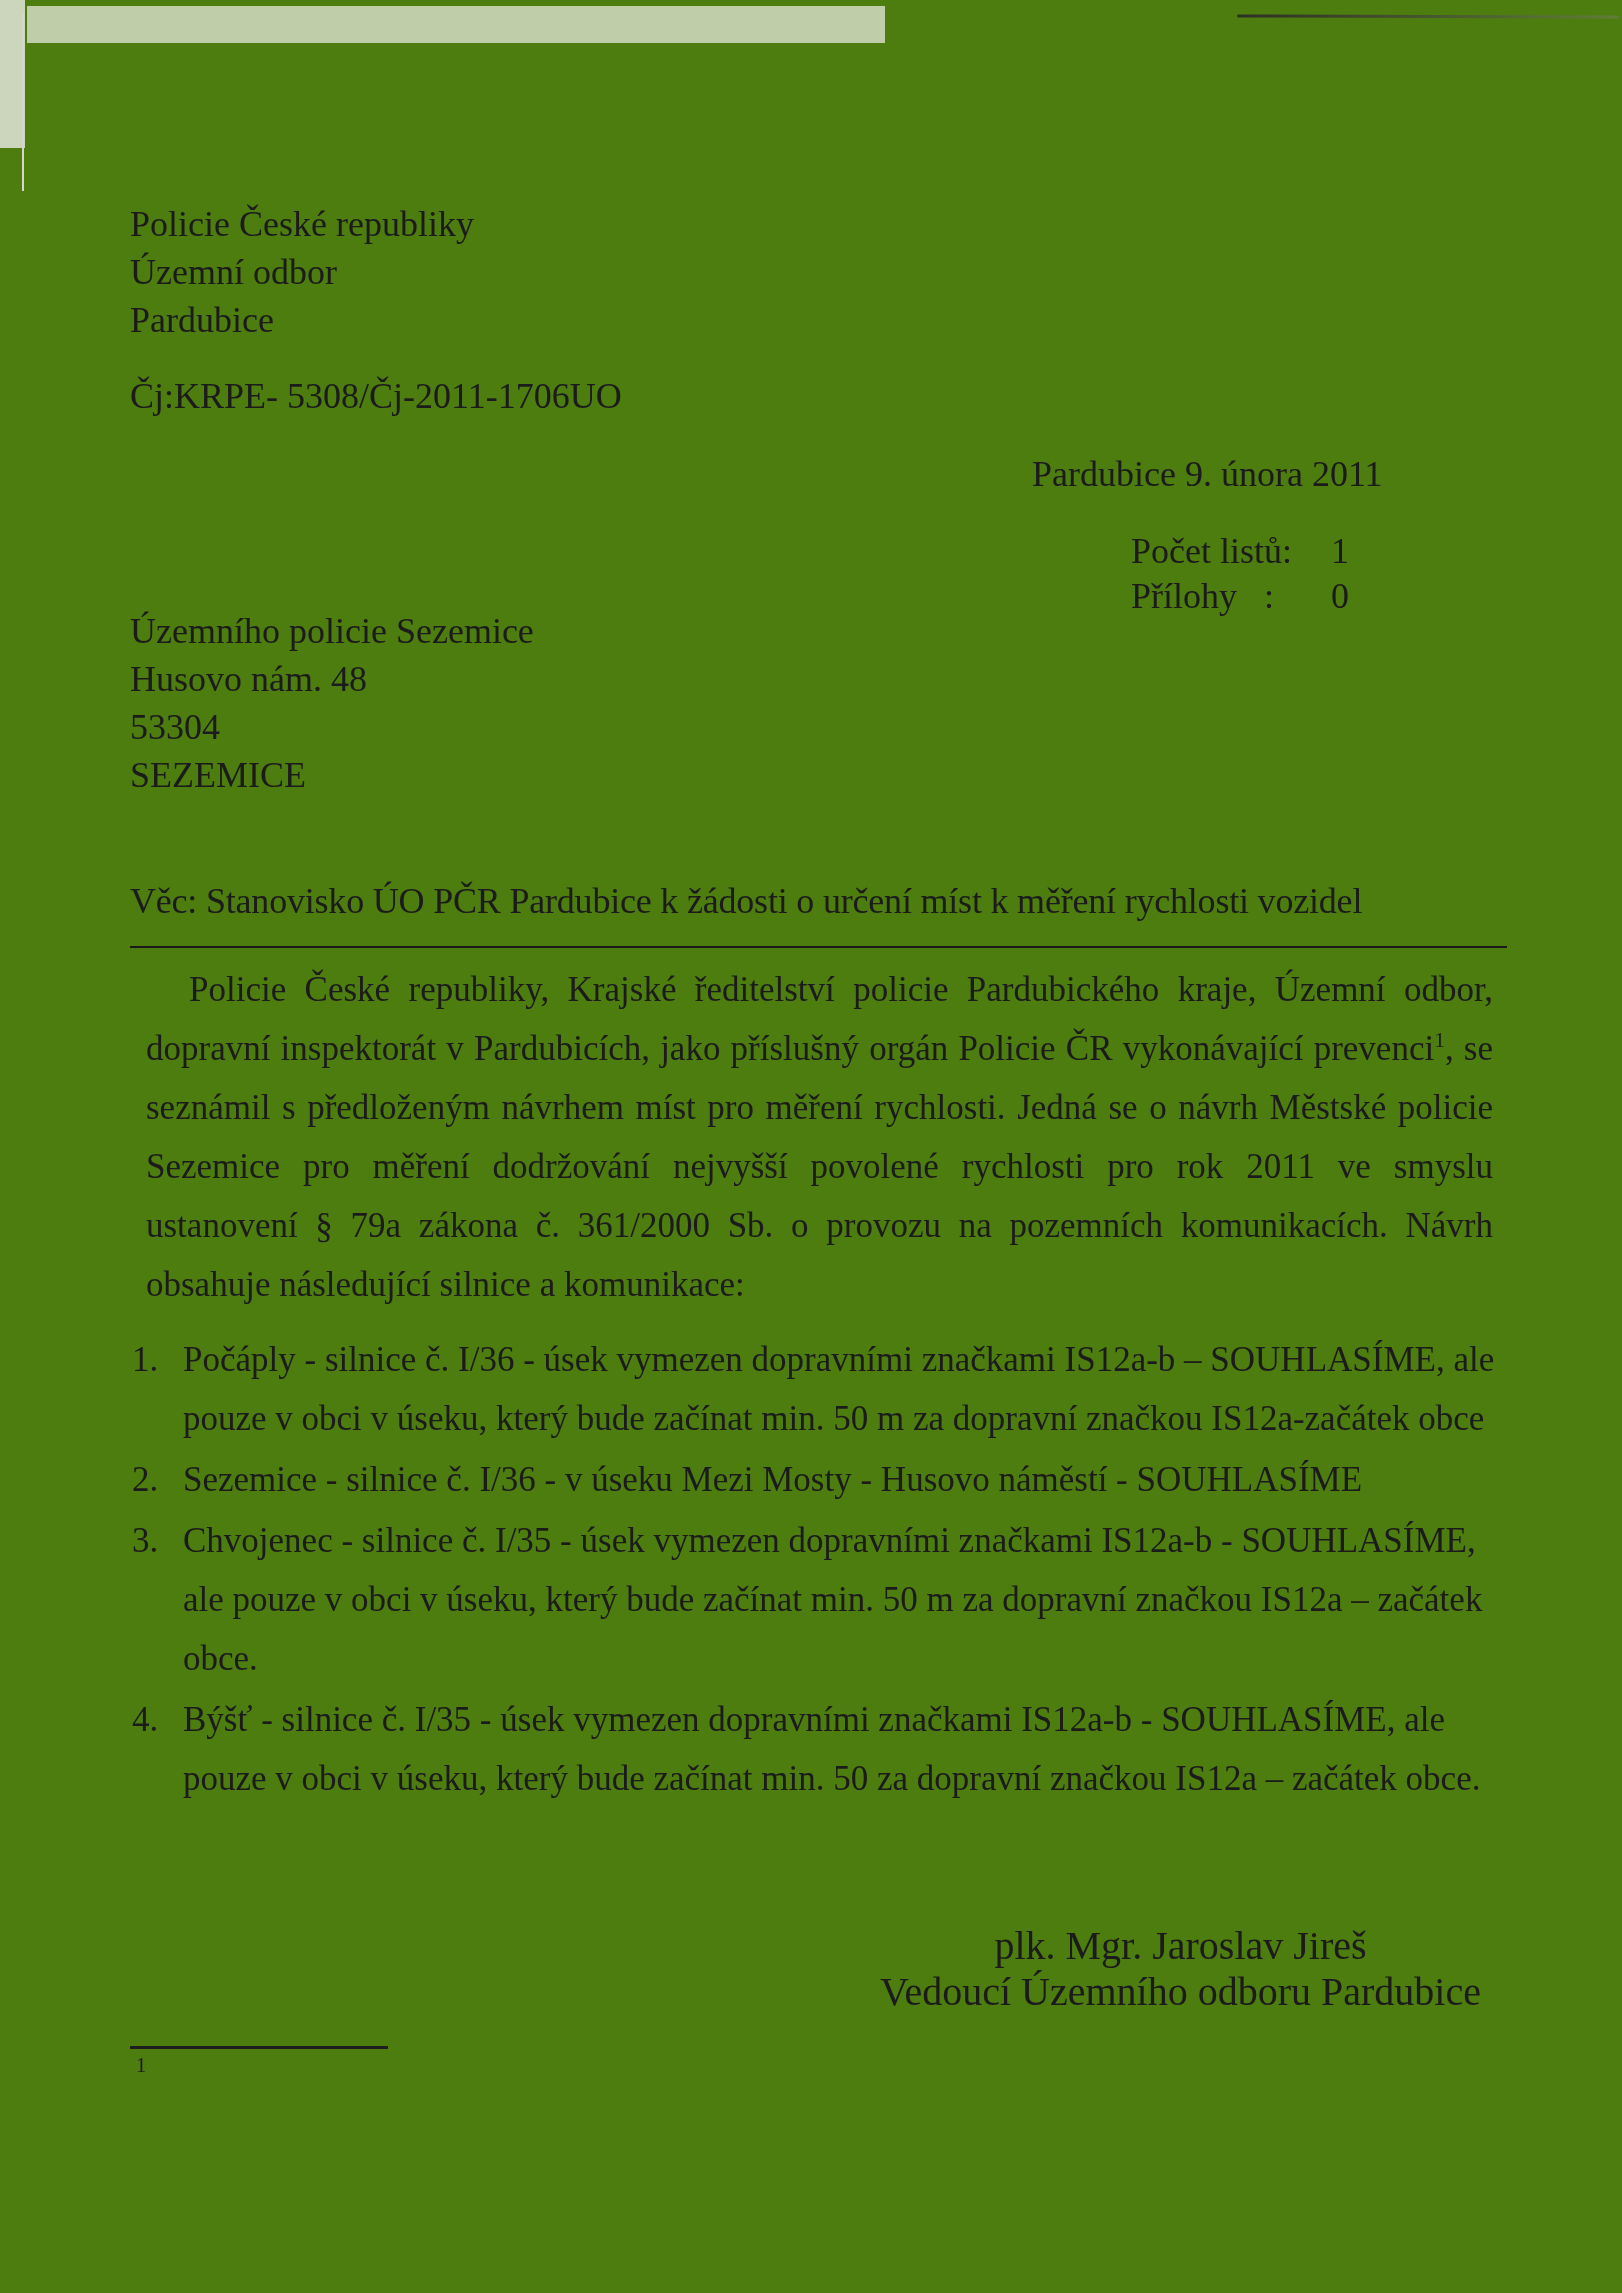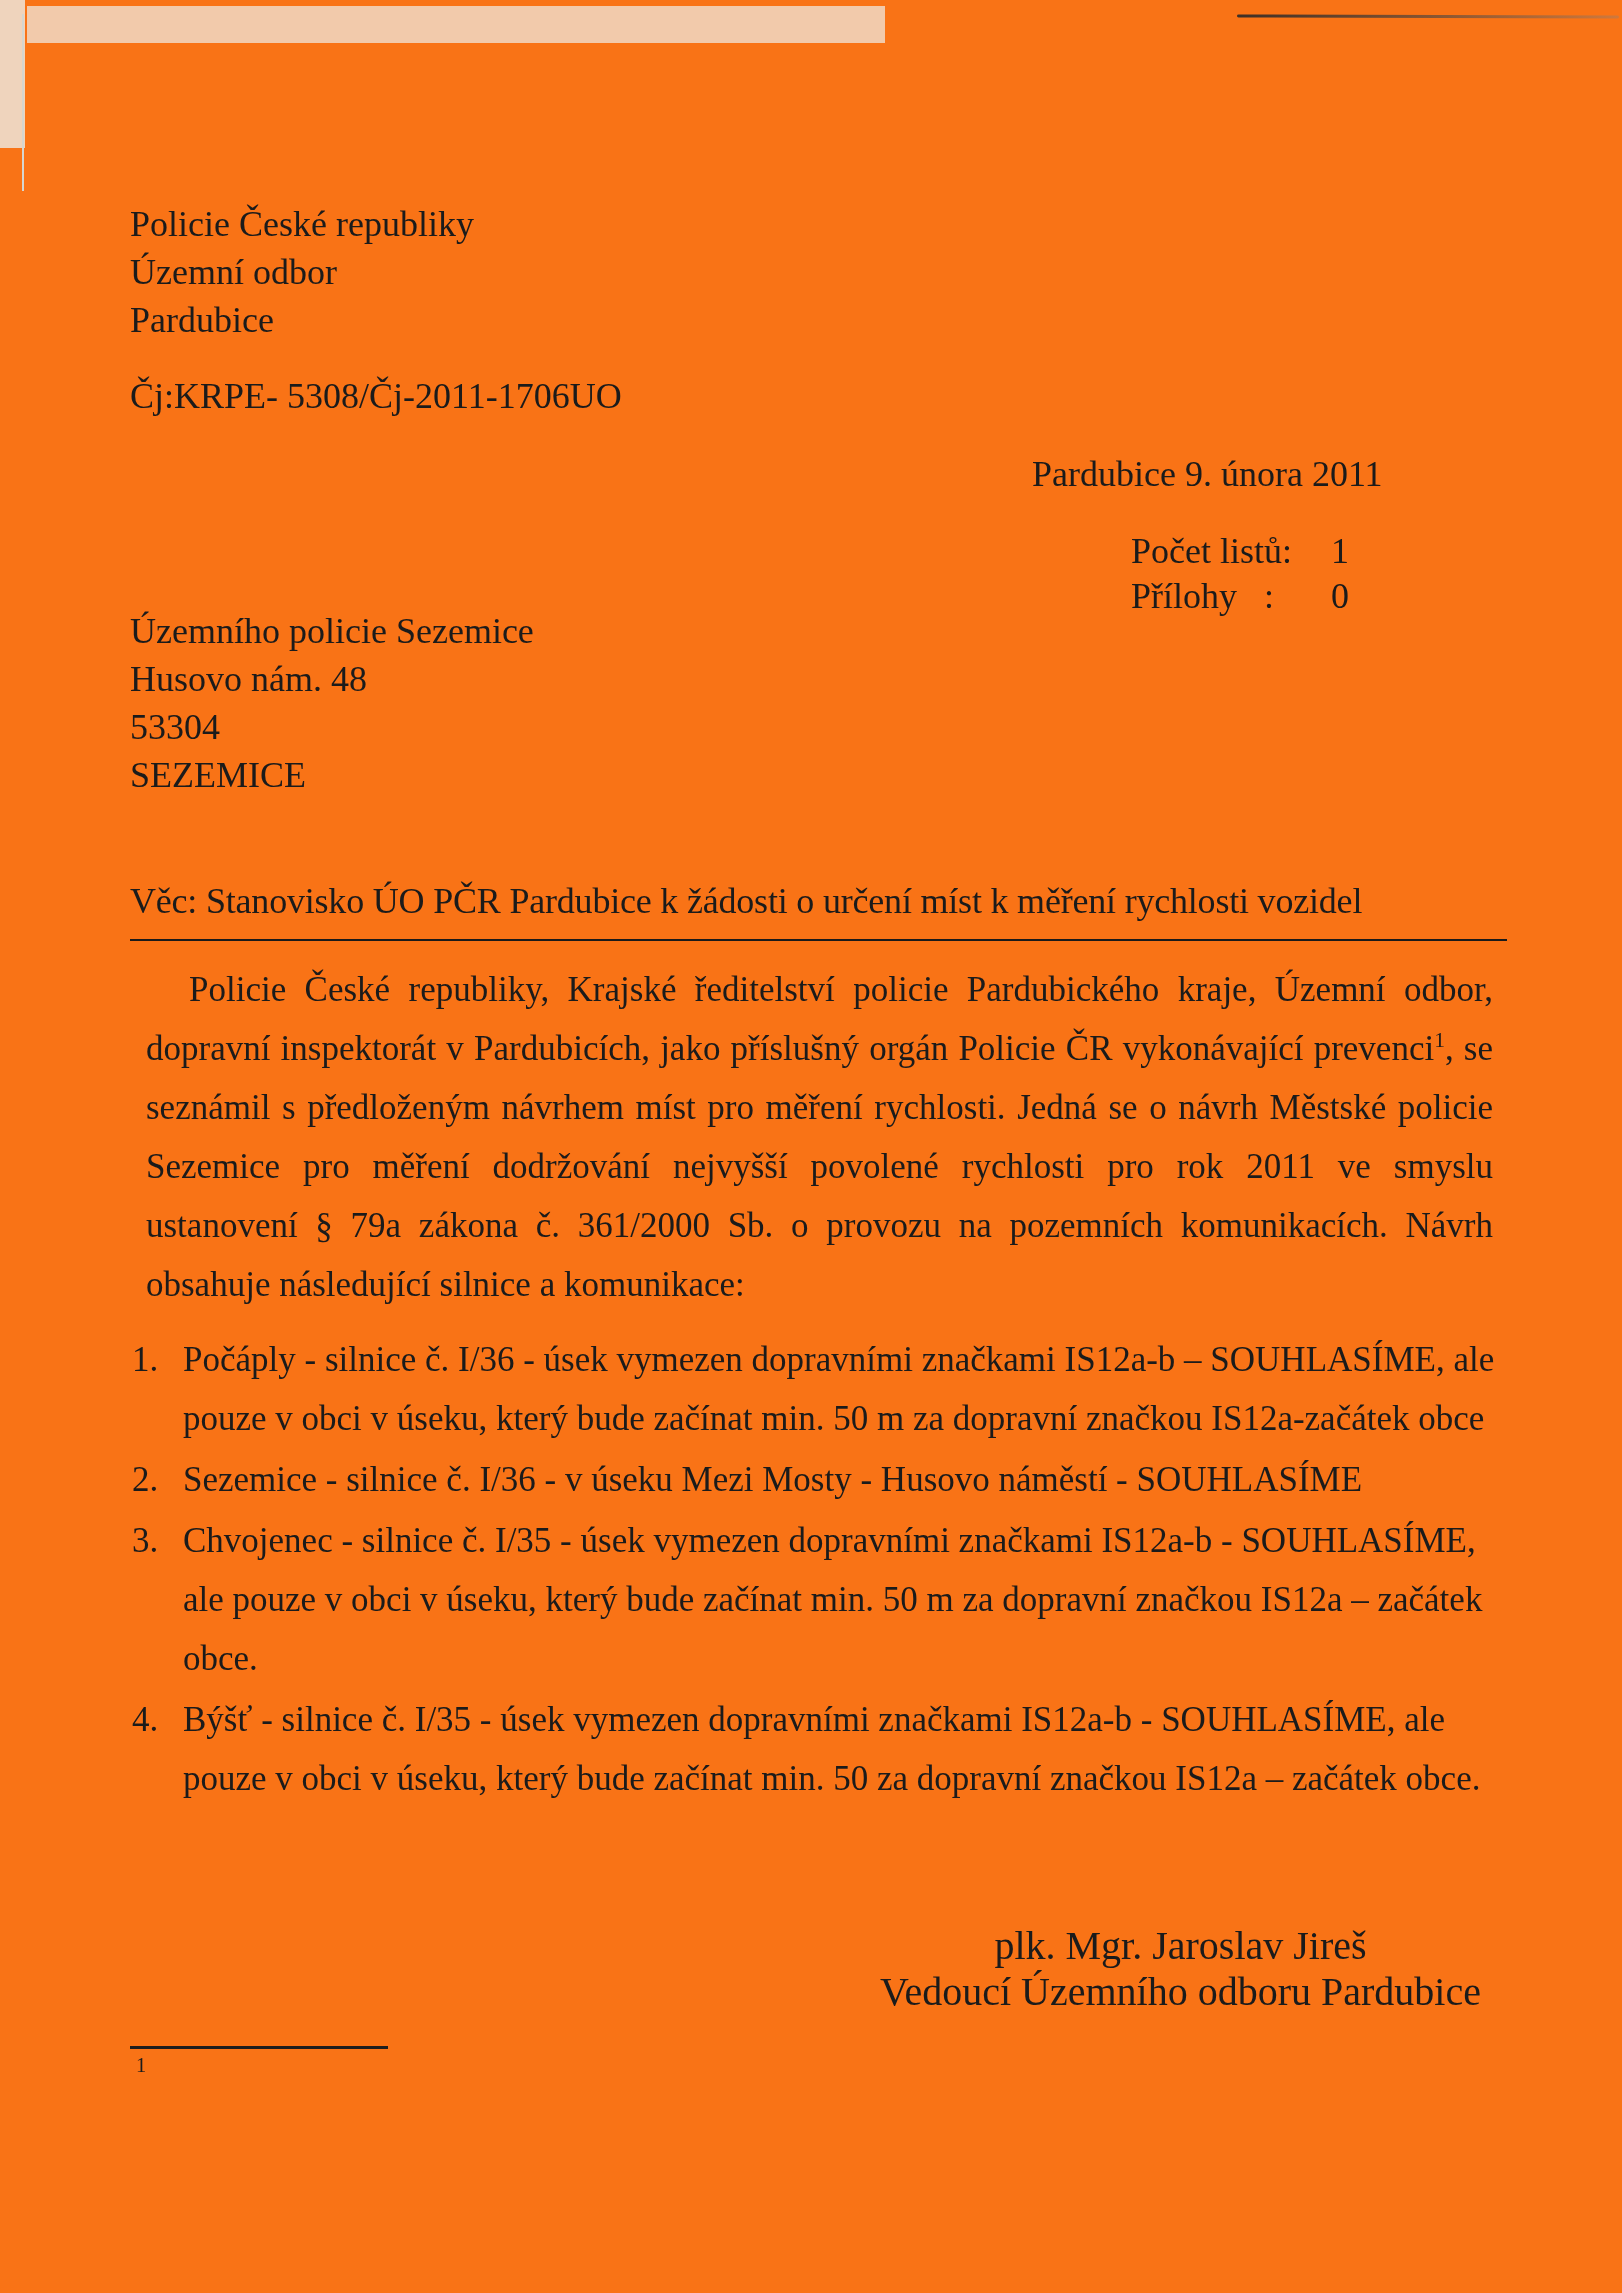--- a/index.html
+++ b/index.html
@@ -1,20 +1,20 @@
 <!DOCTYPE html>
 <html lang="cs"><head>
 <meta charset="utf-8">
 <style>
   html,body{margin:0;padding:0;background:#888;}
   .page{
     position:relative;
     width:1623px;height:2294px;
     margin:0 auto;
-    background:#f97316;
+    background:#4d7c0f;
     font-family:"Liberation Serif","DejaVu Serif",serif;
     color:#1b1b1b;
     overflow:hidden;
   }
   
   .scan-wash{position:absolute;left:27px;top:5.9px;width:858px;height:37px;background:#f0f0eb;opacity:.7;}
   .scan-corner{position:absolute;left:0;top:0;width:25px;height:148px;background:#ECECE7;opacity:.8;}
   .scan-line-left{position:absolute;left:22.4px;top:13.7px;width:2px;height:177px;background:#d6d6cf;}
   .scan-line-top{position:absolute;left:1237px;top:14.6px;width:382px;height:2.9px;
     background:linear-gradient(to right,rgba(40,40,40,.9),rgba(130,130,130,.35));
@@ -24,21 +24,21 @@
   .refno{position:absolute;left:130px;top:375px;font-size:36px;}
   .dateline{position:absolute;left:1032px;top:453px;font-size:36px;}
   .counts{position:absolute;left:1131px;top:529px;font-size:36px;line-height:45px;}
   .counts .row{display:flex;}
   .counts .lbl{width:200px;}
   .counts .val{text-align:left;}
   .recipient{position:absolute;left:130px;top:607px;font-size:36px;line-height:48px;}
   .subject{
     position:absolute;left:130px;top:880px;width:1377px;
     font-size:36px;white-space:nowrap;letter-spacing:-0.2px;
-    padding-bottom:17px;border-bottom:2.9px solid #1a1a1a;
+    padding-bottom:24px;border-bottom:2.9px solid #1a1a1a;
   }
   .bodytext{position:absolute;left:130px;top:944px;width:1379px;font-size:35px;line-height:59px;}
   .bodytext p{margin:16px;text-align:justify;text-indent:43px;}
   .bodytext sup{font-size:21.5px;line-height:0;vertical-align:super;}
   .list{margin-top:1px;}
   .list-item{position:relative;padding-left:53px;margin-top:2px;text-align:left;}
   .list-item .num{position:absolute;left:2px;top:0;}
   .signature{position:absolute;left:839px;top:1923px;width:683px;text-align:center;font-size:40px;line-height:46px;}
   .footnote-rule{position:absolute;left:130px;top:2046px;width:258px;height:2.9px;background:#1e1e1e;}
   .footnote-num{position:absolute;left:136px;top:2054px;font-size:20.5px;}

